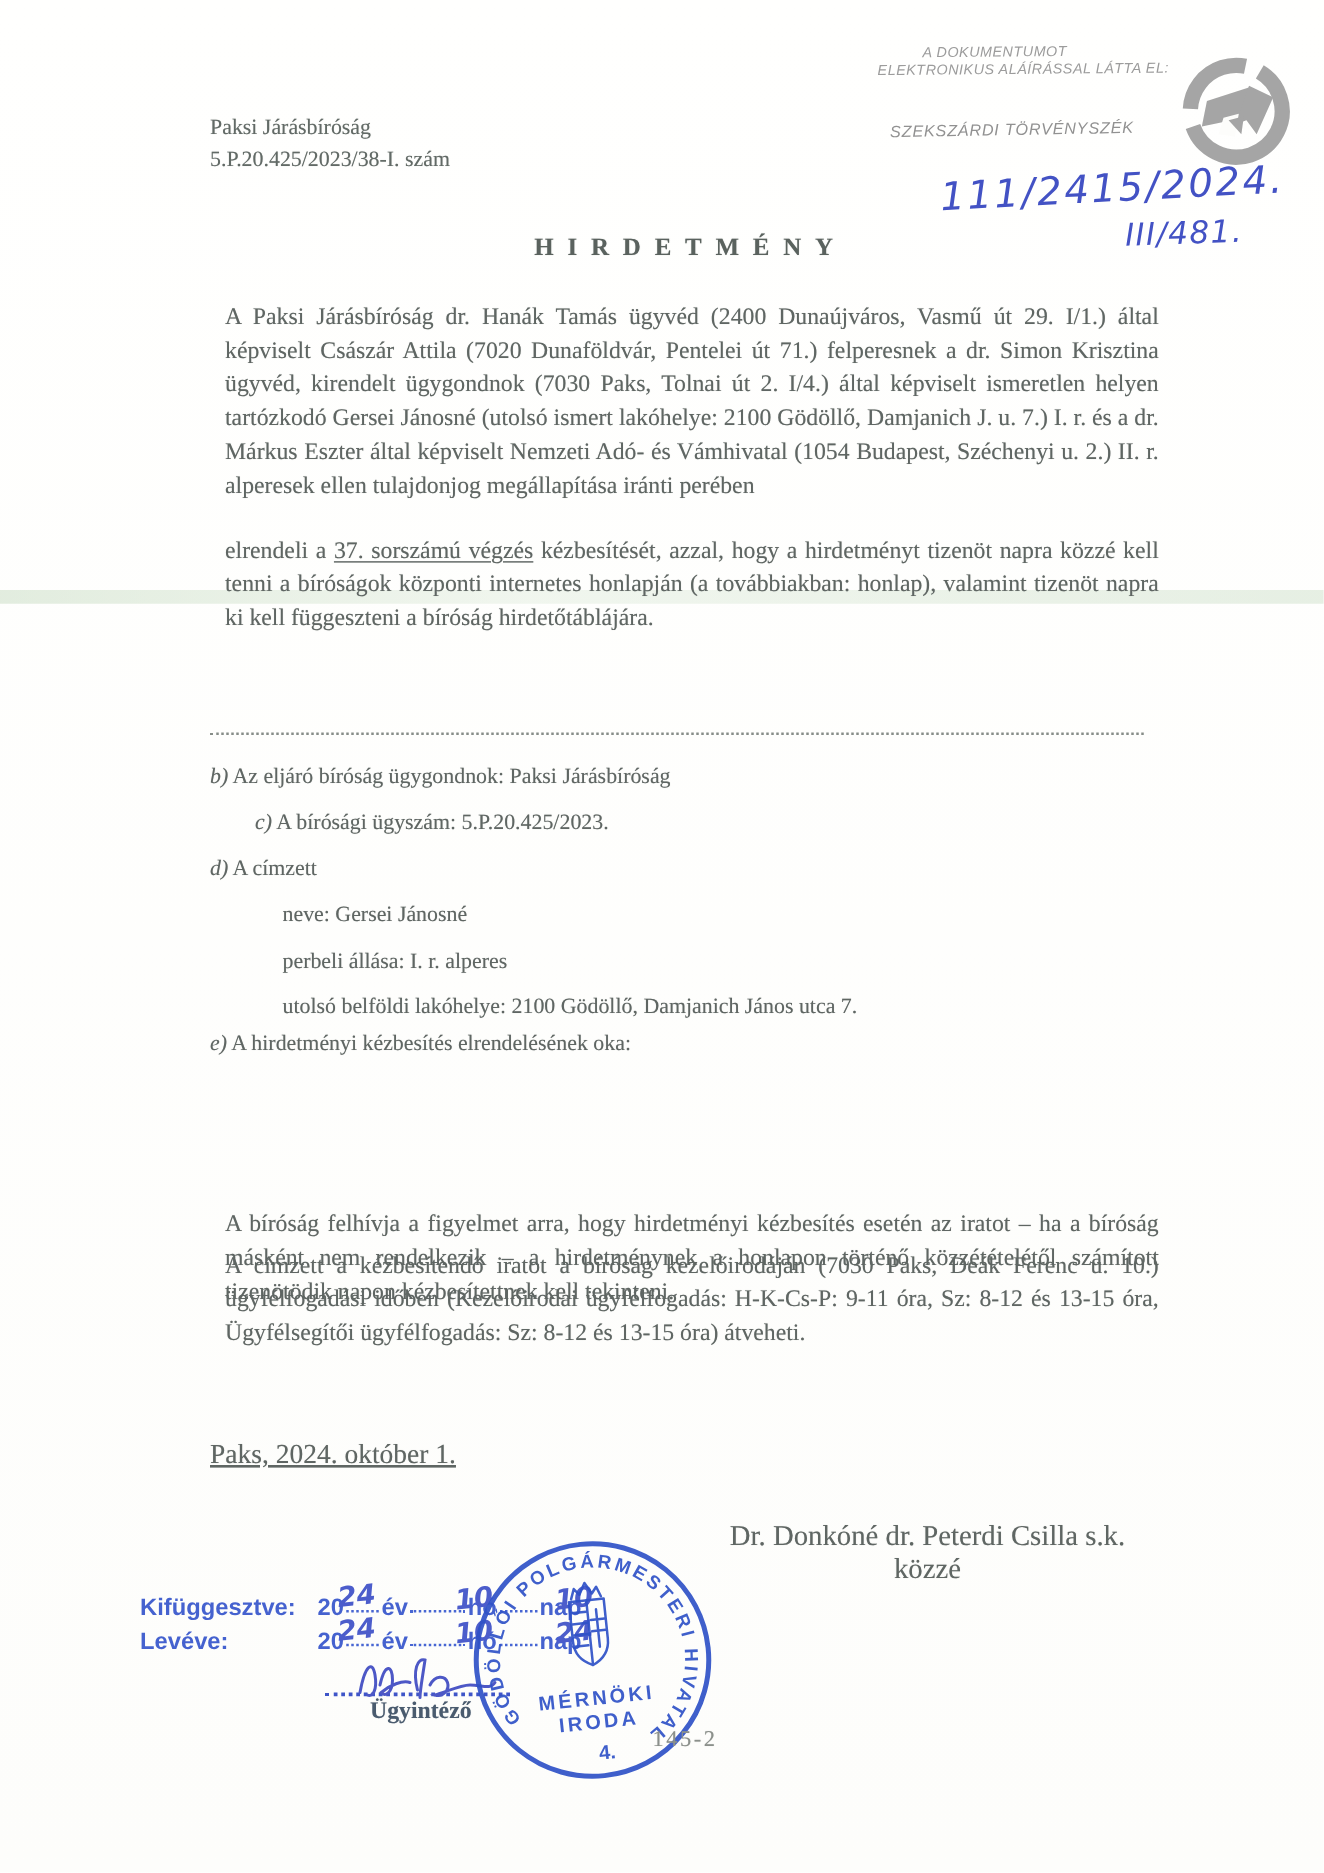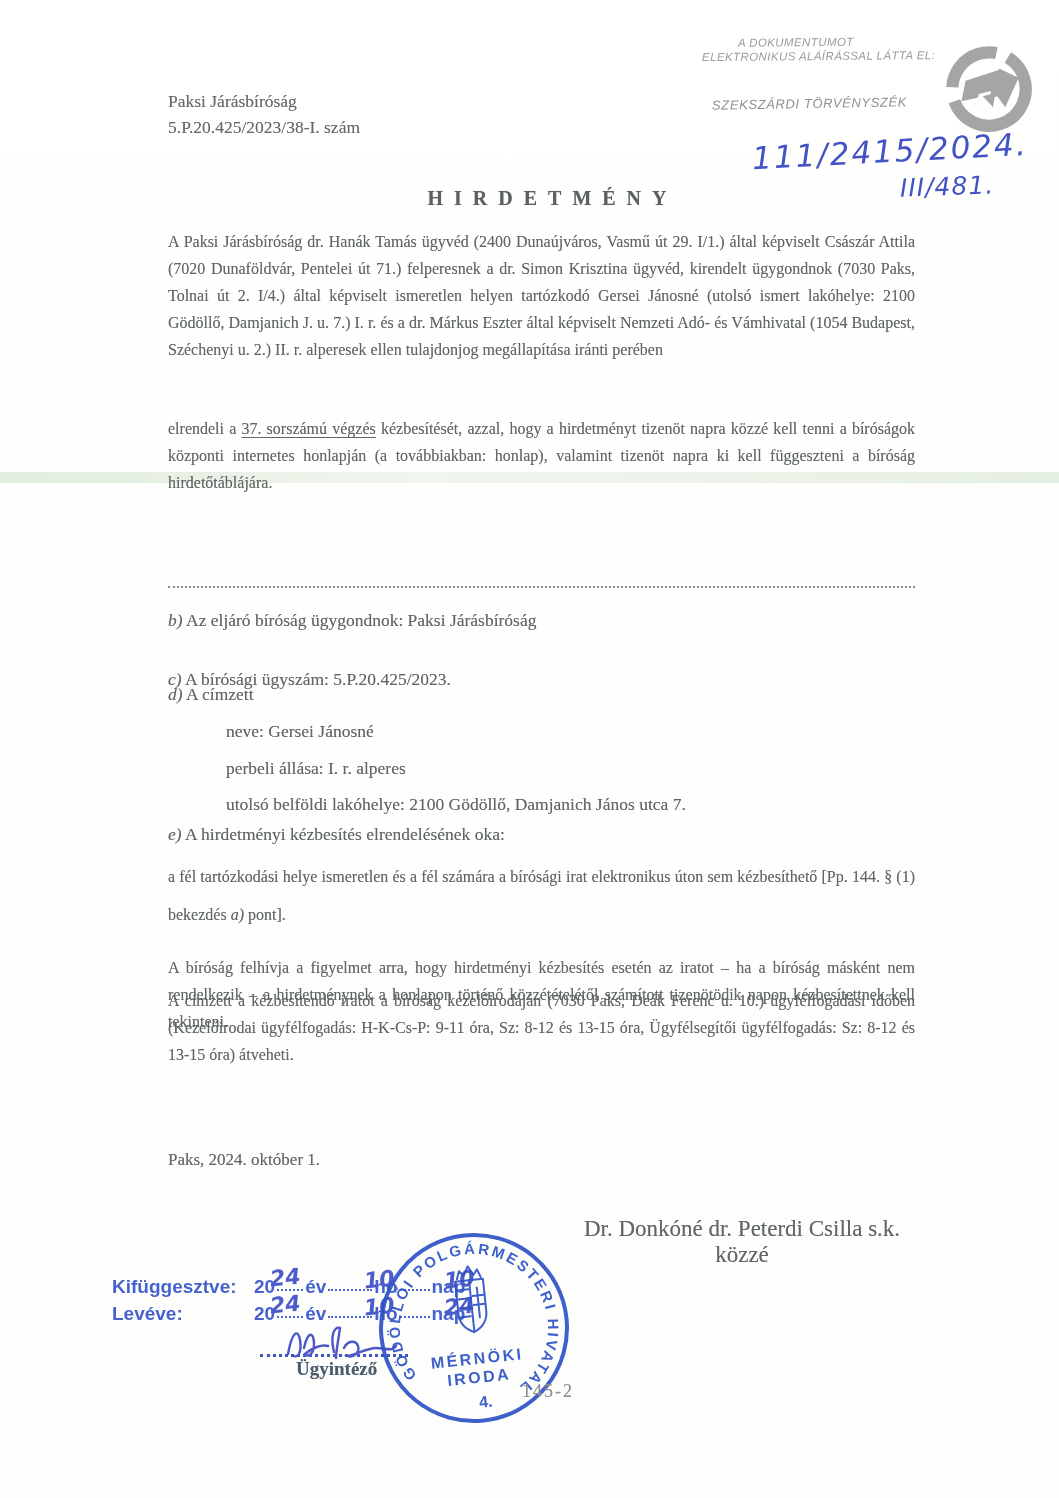--- a/index.html
+++ b/index.html
@@ -28,42 +28,42 @@
   .logo{position:absolute;left:938px;top:38px;width:102px;height:102px;opacity:.85;}
   
   .hwblue{font-family:"DejaVu Sans",sans-serif;font-style:italic;color:#4352c4;}
   .hw-filing{position:absolute;left:752px;top:133px;font-size:31px;letter-spacing:2px;transform:rotate(-3deg);}
   .hw-filing2{position:absolute;left:900px;top:172px;font-size:25px;letter-spacing:1px;transform:rotate(-2deg);}
   
   .title{position:absolute;left:168px;top:176px;width:747px;margin:11px;text-align:center;
     font-size:20px;font-weight:bold;letter-spacing:11px;color:#5a625e;
     text-shadow:0 0 .7px rgba(90,98,94,.5);}
   
-  .tb{position:absolute;left:168px;width:747px;margin:0;font-size:16px;line-height:27px;
+  .tb{position:absolute;left:168px;width:747px;margin:12px;font-size:19px;line-height:27px;
     text-align:justify;text-shadow:0 0 .6px rgba(95,102,99,.45);}
   .p1{top:228px;}
   .p2{top:415px;}
   .u{text-decoration:underline;text-underline-offset:3px;}
   .item{position:absolute;left:168px;width:747px;font-size:17.5px;text-shadow:0 0 .6px rgba(95,102,99,.45);}
   .lbl{font-style:italic;}
   .it-a{top:536px;}
   .blank{position:absolute;left:168px;top:572px;width:747px;height:14px;
     border-bottom:2px dotted #878d88;}
   .it-b{top:610px;}
-  .it-c{top:669px;}
+  .it-c{top:647px;margin-left:36px;}
   .it-d{top:684px;}
   .sub{position:absolute;left:226px;width:690px;font-size:17.5px;text-shadow:0 0 .6px rgba(95,102,99,.45);}
   .s1{top:721px;}
   .s2{top:758px;}
   .s3{top:794px;}
   .it-e{top:824px;}
   .reason{top:858px;line-height:38px;}
   .notice{top:954px;}
   .pickup{top:987px;}
-  .dateline{position:absolute;left:168px;top:1150px;font-size:17px;text-shadow:0 0 .6px rgba(95,102,99,.45);}
+  .dateline{position:absolute;left:168px;top:1150px;font-size:22px;text-shadow:0 0 .6px rgba(95,102,99,.45);text-decoration:underline;}
   .signer{position:absolute;left:552px;top:1216px;width:380px;text-align:center;font-size:23px;
     line-height:26px;text-shadow:0 0 .6px rgba(95,102,99,.45);}
   
   .post-row{position:absolute;left:112px;font-family:"Liberation Sans",sans-serif;font-weight:700;
     font-size:19px;color:#3857cc;opacity:.93;white-space:nowrap;}
   .pr1{top:1276px;}
   .pr2{top:1303px;}
   .post-label{display:inline-block;width:142px;}
   .dots{display:inline-block;height:4px;border-bottom:2.4px dotted #3b5bd0;margin:0 2px 2px 2px;}
   .d1{width:26px;}.d2{width:44px;}.d3{width:30px;}
@@ -134,21 +134,20 @@
   <div class="item it-c"><span class="lbl">c)</span> <span>A bírósági ügyszám: 5.P.20.425/2023.</span></div>
 
   <div class="item it-d"><span class="lbl">d)</span> <span>A címzett</span></div>
 
   <div class="sub s2">perbeli állása: I. r. alperes</div>
   <div class="sub s1">neve: Gersei Jánosné</div>
   <div class="sub s3">utolsó belföldi lakóhelye: 2100 Gödöllő, Damjanich János utca 7.</div>
 
   <div class="item it-e"><span class="lbl">e)</span> <span>A hirdetményi kézbesítés elrendelésének oka:</span></div>
 
-  <p class="tb reason"><span>a fél tartózkodási helye ismeretlen és a fél számára a bírósági irat elektronikus úton sem kézbesíthető [Pp. 144. § (1) bekezdés </span><span class="lbl">a)</span><span> pont].</span></p>
 
   <p class="tb notice">A bíróság felhívja a figyelmet arra, hogy hirdetményi kézbesítés esetén az iratot – ha a bíróság másként nem rendelkezik – a hirdetménynek a honlapon történő közzétételétől számított tizenötödik napon kézbesítettnek kell tekinteni.</p>
 
   <p class="tb pickup">A címzett a kézbesítendő iratot a bíróság kezelőirodáján (7030 Paks, Deák Ferenc u. 10.) ügyfélfogadási időben (Kezelőirodai ügyfélfogadás: H-K-Cs-P: 9-11 óra, Sz: 8-12 és 13-15 óra, Ügyfélsegítői ügyfélfogadás: Sz: 8-12 és 13-15 óra) átveheti.</p>
 
   <div class="dateline">Paks, 2024. október 1.</div>
 
   <div class="signer">
     <div>Dr. Donkóné dr. Peterdi Csilla s.k.</div>
     <div>közzé</div>

